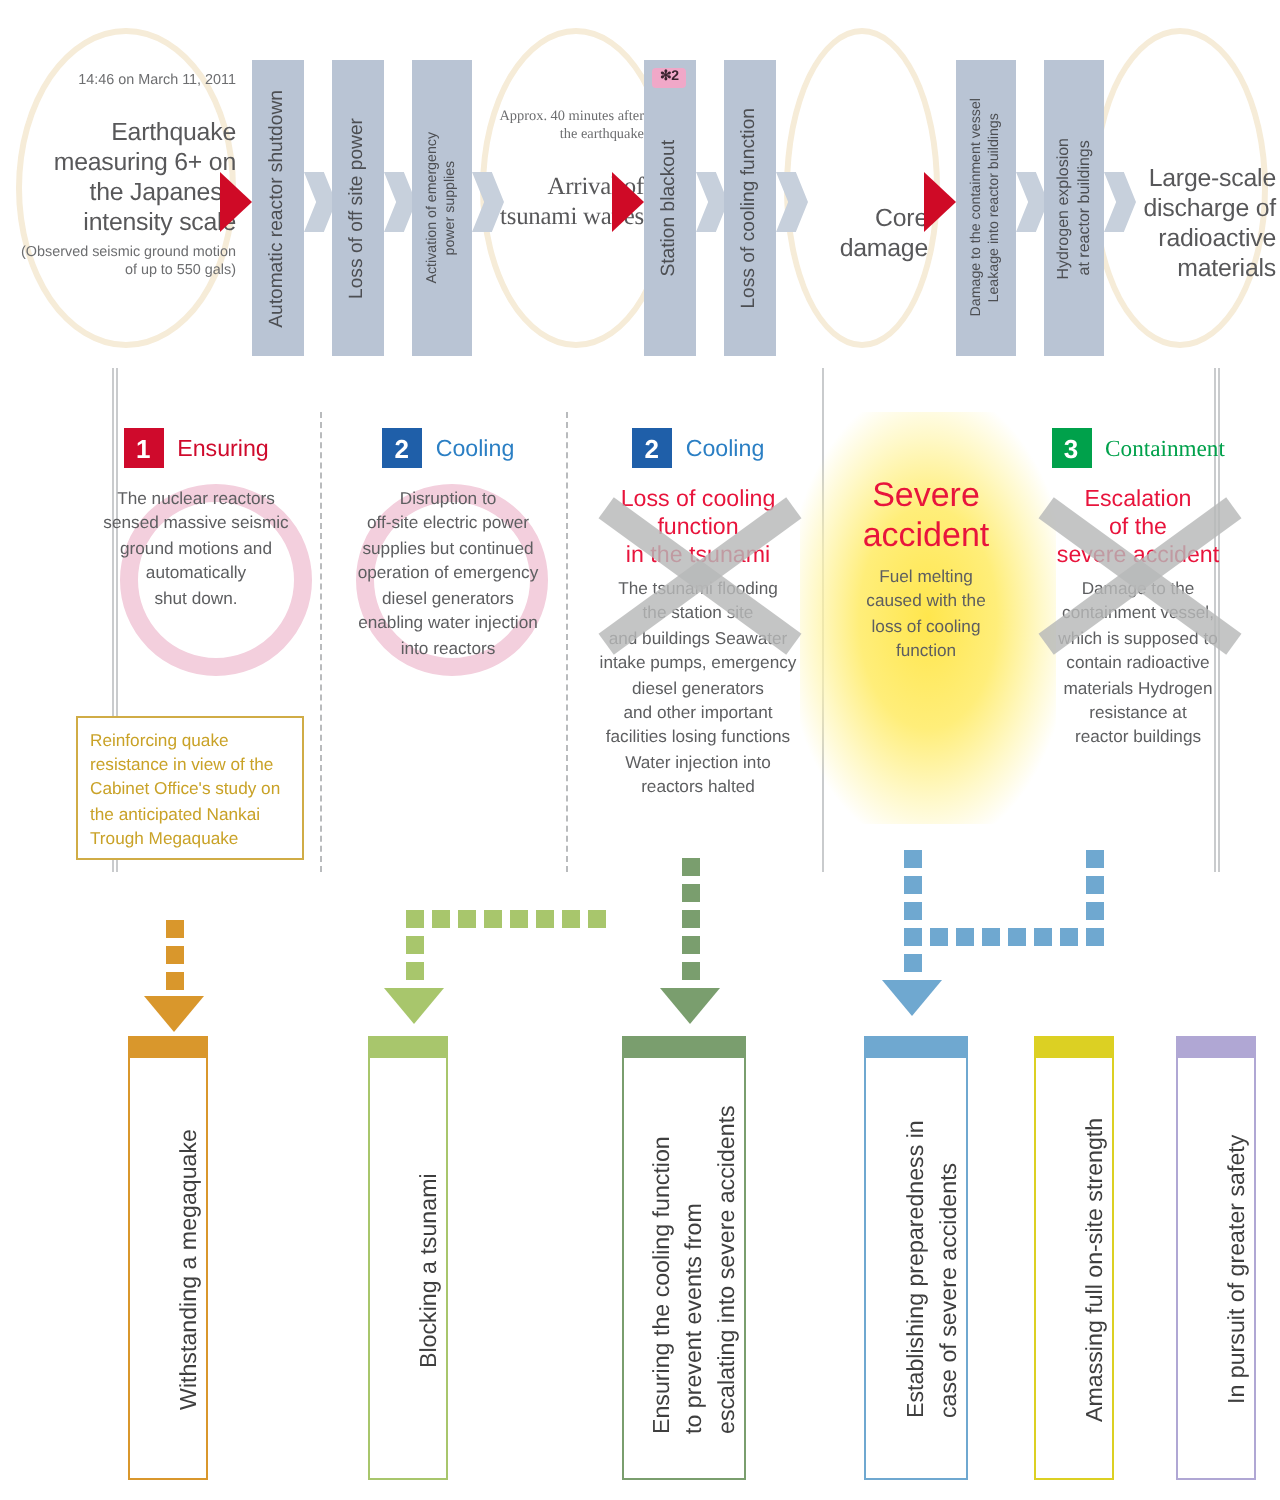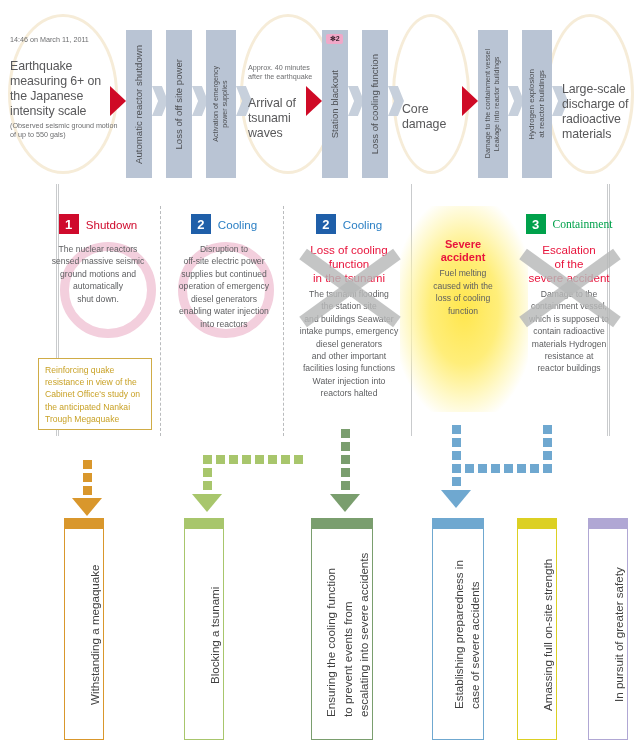--- a/index.html
+++ b/index.html
@@ -21,21 +21,21 @@
     border:3px solid #f6ecd8;
     border-radius:50%;
     pointer-events:none;
   }
 
   
   #flow { position:absolute; left:0; top:0; width:640px; height:178px; }
 
   .evt {
     position:absolute;
-    text-align:left;
+    text-align:right;
     color:#58585a;
     line-height:1.22;
   }
   .evt .small { font-size:7.2px; color:#6d6e70; display:block; }
   .evt .big { font-size:12.4px; display:block; margin-top:14px; letter-spacing:-0.1px;}
   .evt .note { font-size:7.2px; color:#6d6e70; display:block; margin-top:3px; }
 
   
   .chev {
     position:absolute;
@@ -211,21 +211,21 @@
       <span class="vt">Loss of off site power</span>
     </div>
     <div class="garrow" style="left:192px;top:86px;"></div>
 
     <div class="chev two" style="left:206px;top:30px;width:30px;height:148px;">
       <span class="vt" style="white-space:pre;">Activation of emergency
 power supplies</span>
     </div>
     <div class="garrow" style="left:236px;top:86px;"></div>
 
-    <div class="evt" style="left:248px;top:64px;width:74px;">
+    <div class="evt" style="left:248px;top:54px;width:74px;font-family:Liberation Serif, serif;">
       <span class="small">Approx.
 40 minutes after
 the earthquake</span>
       <span class="big">Arrival of
 tsunami
 waves</span>
     </div>
 
     <div class="rarrow" style="left:306px;top:86px;"></div>
 
@@ -277,21 +277,21 @@
 
 
     <div class="pinkcircle" style="left:60px;top:64px;width:96px;height:96px;"></div>
     <div class="pinkcircle" style="left:178px;top:64px;width:96px;height:96px;"></div>
 
     <div class="glow" style="left:400px;top:28px;width:128px;height:206px;"></div>
 
     <div class="card" style="left:38px;top:36px;width:120px;">
       <div class="hdr">
         <span class="num red">1</span>
-        <span class="cat red">Shutdown</span>
+        <span class="cat red">Ensuring</span>
       </div>
       <div class="body" style="white-space:pre-line;">The nuclear reactors
 sensed massive seismic
 ground motions and
 automatically
 shut down.</div>
     </div>
 
     <div class="card" style="left:164px;top:36px;width:120px;">
       <div class="hdr">
@@ -324,21 +324,21 @@
 facilities losing functions
 Water injection into
 reactors halted</div>
     </div>
     <div class="xmark" style="left:292px;top:52px;width:116px;height:116px;">
       <span class="a"></span>
         <span class="b"></span>
     </div>
 
     <div class="card" style="left:418px;top:60px;width:90px;">
-      <div class="title" style="white-space:pre-line;font-size:11px;font-weight:bold;">Severe
+      <div class="title" style="white-space:pre-line;font-size:17px;">Severe
 accident</div>
       <div class="body" style="white-space:pre-line;">Fuel melting
 caused with the
 loss of cooling
 function</div>
     </div>
 
     <div class="card" style="left:508px;top:36px;width:122px;">
       <div class="hdr">
         <span class="num green">3</span>

